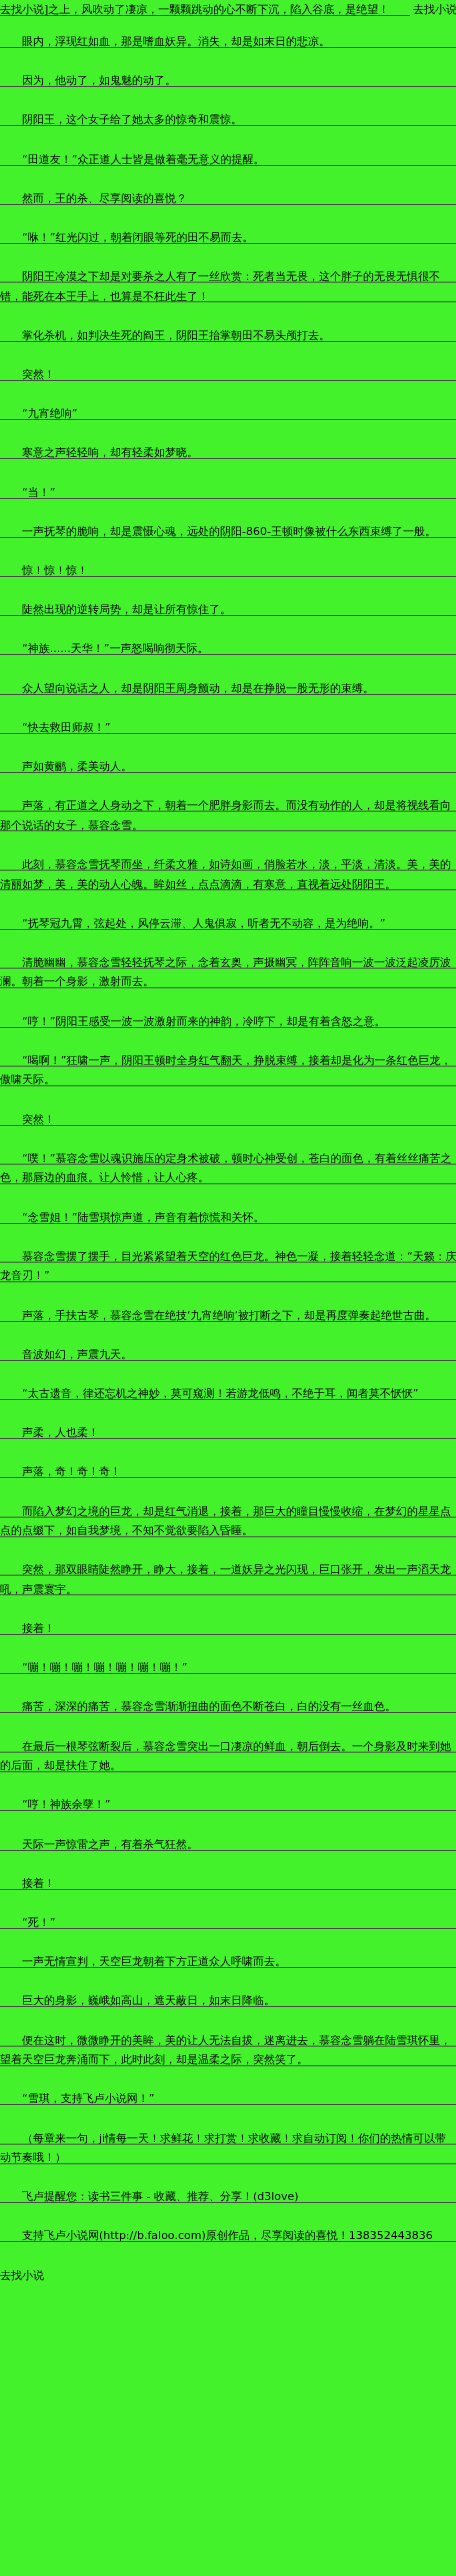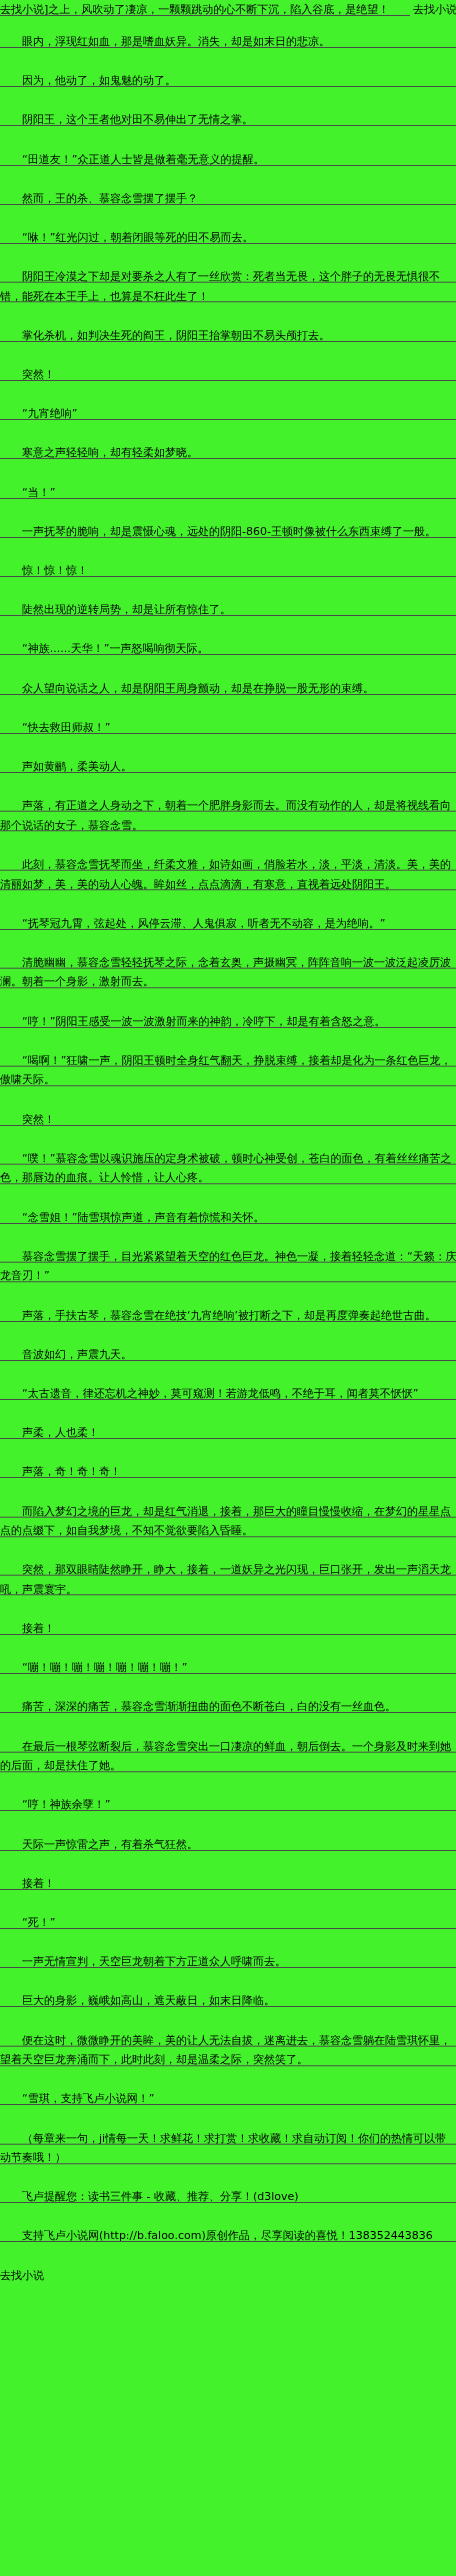--- a/index.html
+++ b/index.html
@@ -46,23 +46,23 @@
 <div>
 
   <div class="topline">
     <div class="topline-left ruled"><a class="plainlink">去找小说</a><span>]</span><span>之上，风吹动了凄凉，一颗颗跳动的心不断下沉，陷入谷底，是绝望！</span></div>
     <div class="topline-right"><a class="plainlink">去找小说</a></div>
   </div>
 
   <div id="content">
       <div class="para ruled">眼内，浮现红如血，那是嗜血妖异。消失，却是如末日的悲凉。</div>
       <div class="para ruled">因为，他动了，如鬼魅的动了。</div>
-      <div class="para ruled">阴阳王，这个王者他对田不易伸出了无情之掌。</div>
+      <div class="para ruled">阴阳王，这个女子给了她太多的惊奇和震惊。</div>
       <div class="para ruled">“田道友！”众正道人士皆是做着毫无意义的提醒。</div>
-      <div class="para ruled">然而，王的杀、慕容念雪摆了摆手？</div>
+      <div class="para ruled">然而，王的杀、尽享阅读的喜悦？</div>
       <div class="para ruled">“咻！”红光闪过，朝着闭眼等死的田不易而去。</div>
       <div class="para ruled">阴阳王冷漠之下却是对要杀之人有了一丝欣赏：死者当无畏，这个胖子的无畏无惧很不错，能死在本王手上，也算是不枉此生了！</div>
       <div class="para ruled">掌化杀机，如判决生死的阎王，阴阳王抬掌朝田不易头颅打去。</div>
       <div class="para ruled">突然！</div>
       <div class="para ruled">“九宵绝响”</div>
       <div class="para ruled">寒意之声轻轻响，却有轻柔如梦晓。</div>
       <div class="para ruled">“当！”</div>
       <div class="para ruled">一声抚琴的脆响，却是震慑心魂，远处的阴阳-860-王顿时像被什么东西束缚了一般。</div>
       <div class="para ruled">惊！惊！惊！</div>
       <div class="para ruled">陡然出现的逆转局势，却是让所有惊住了。</div>

